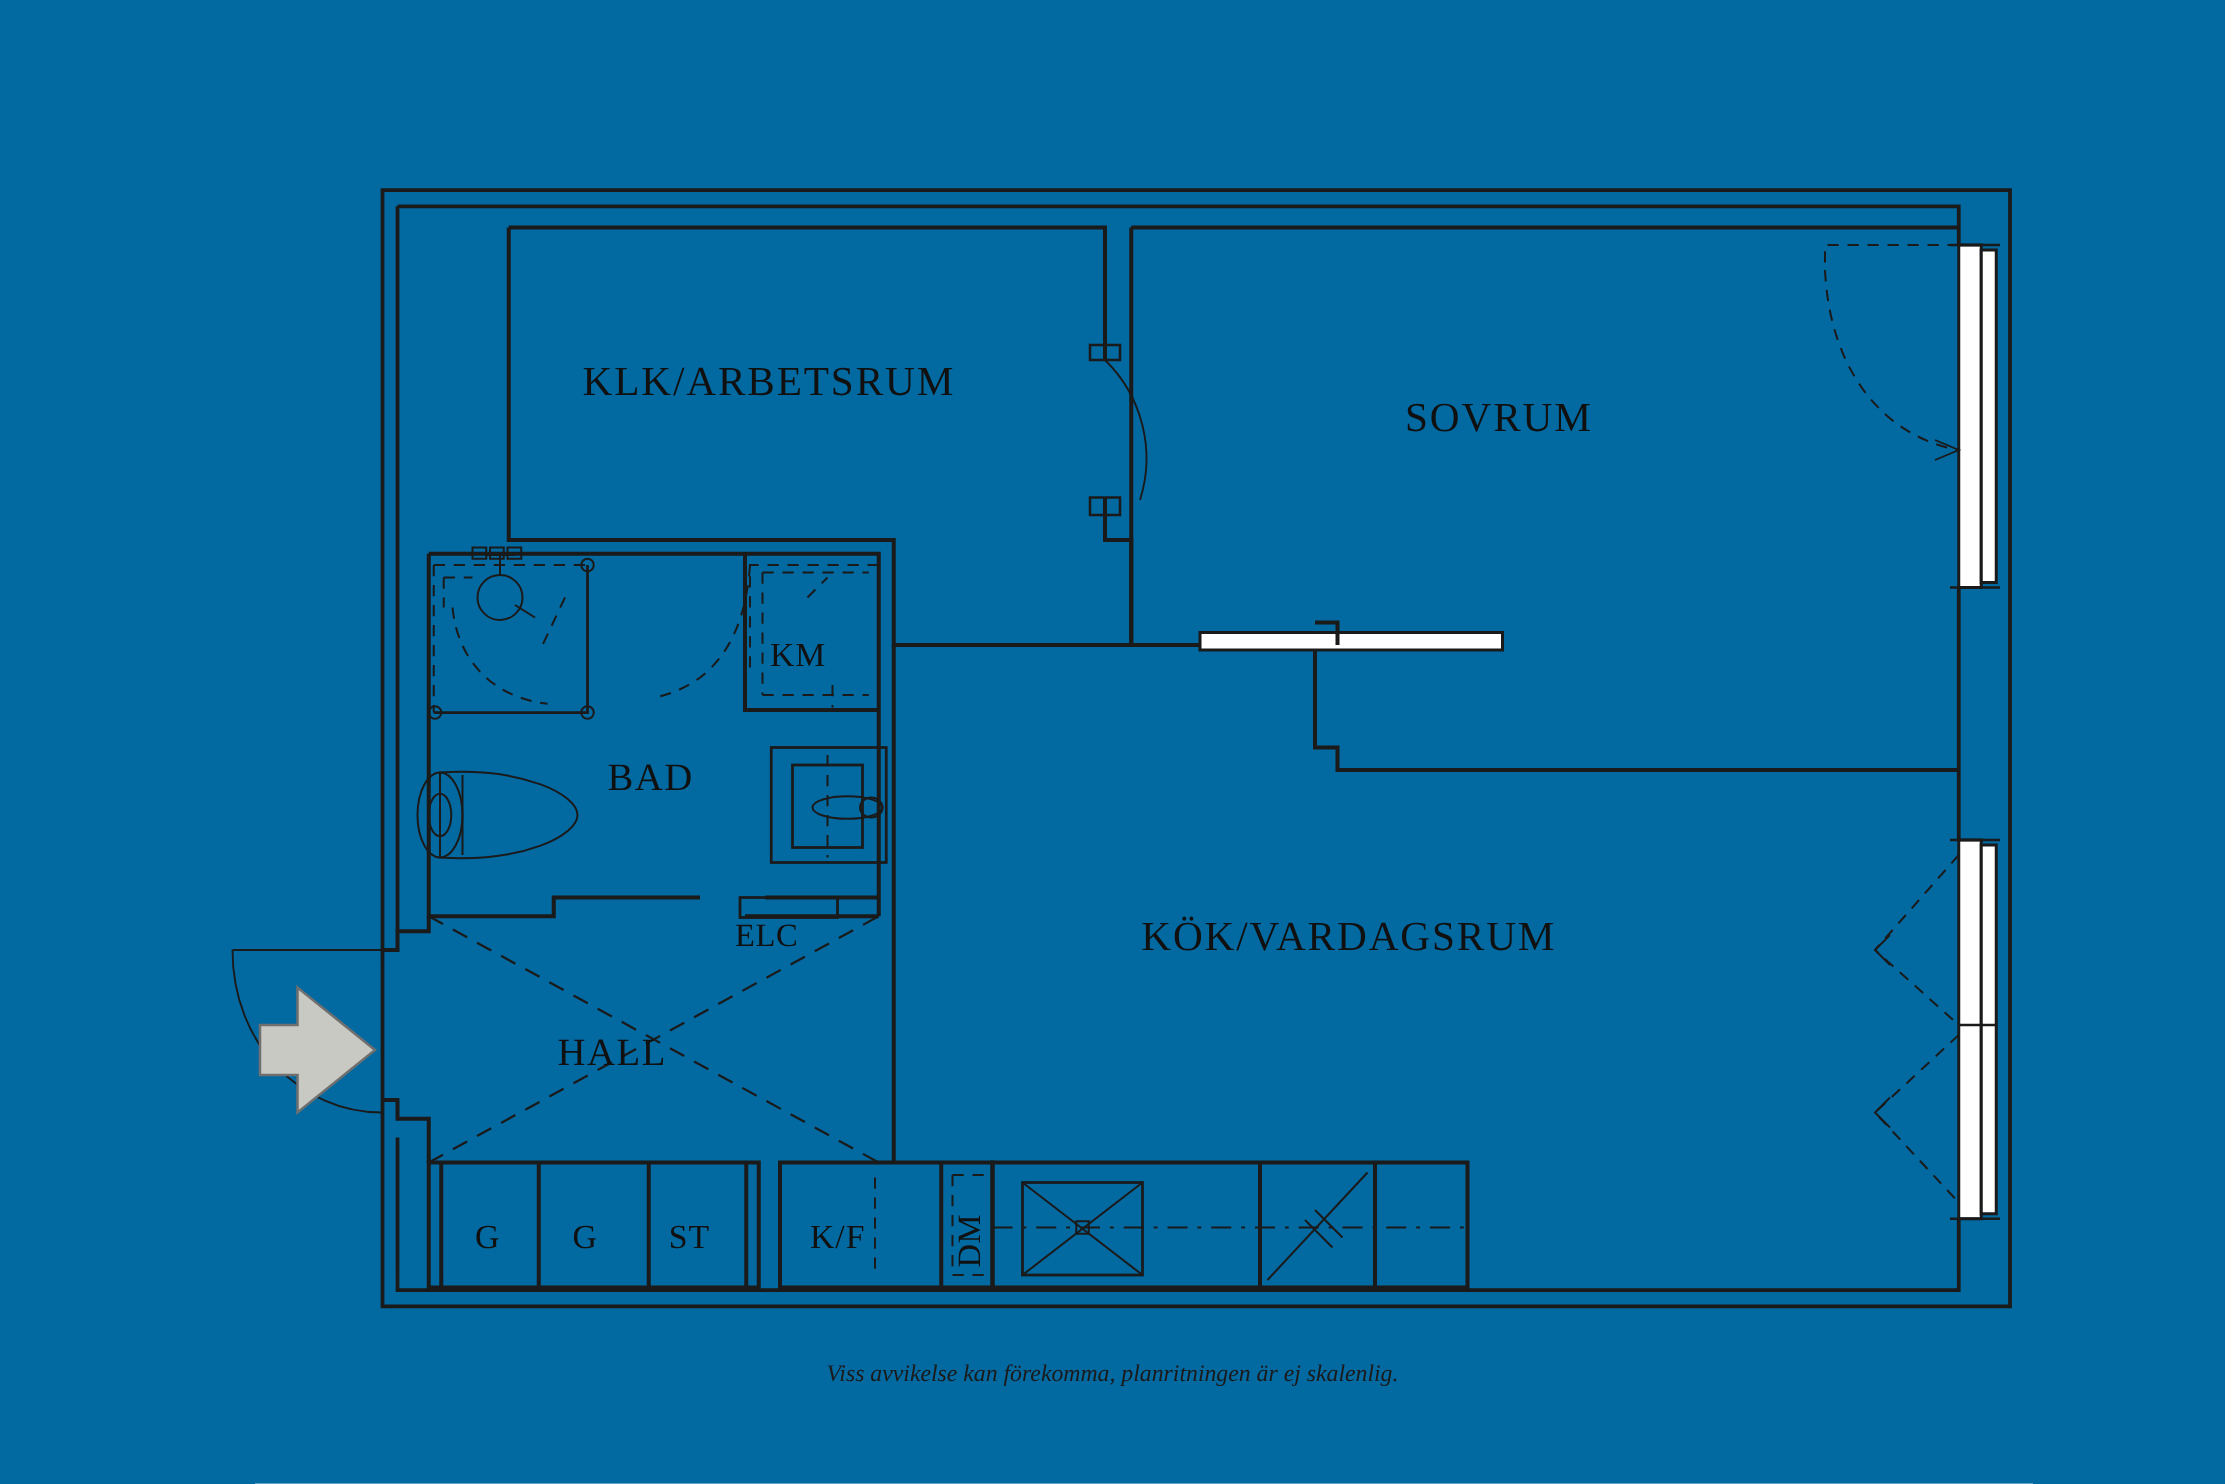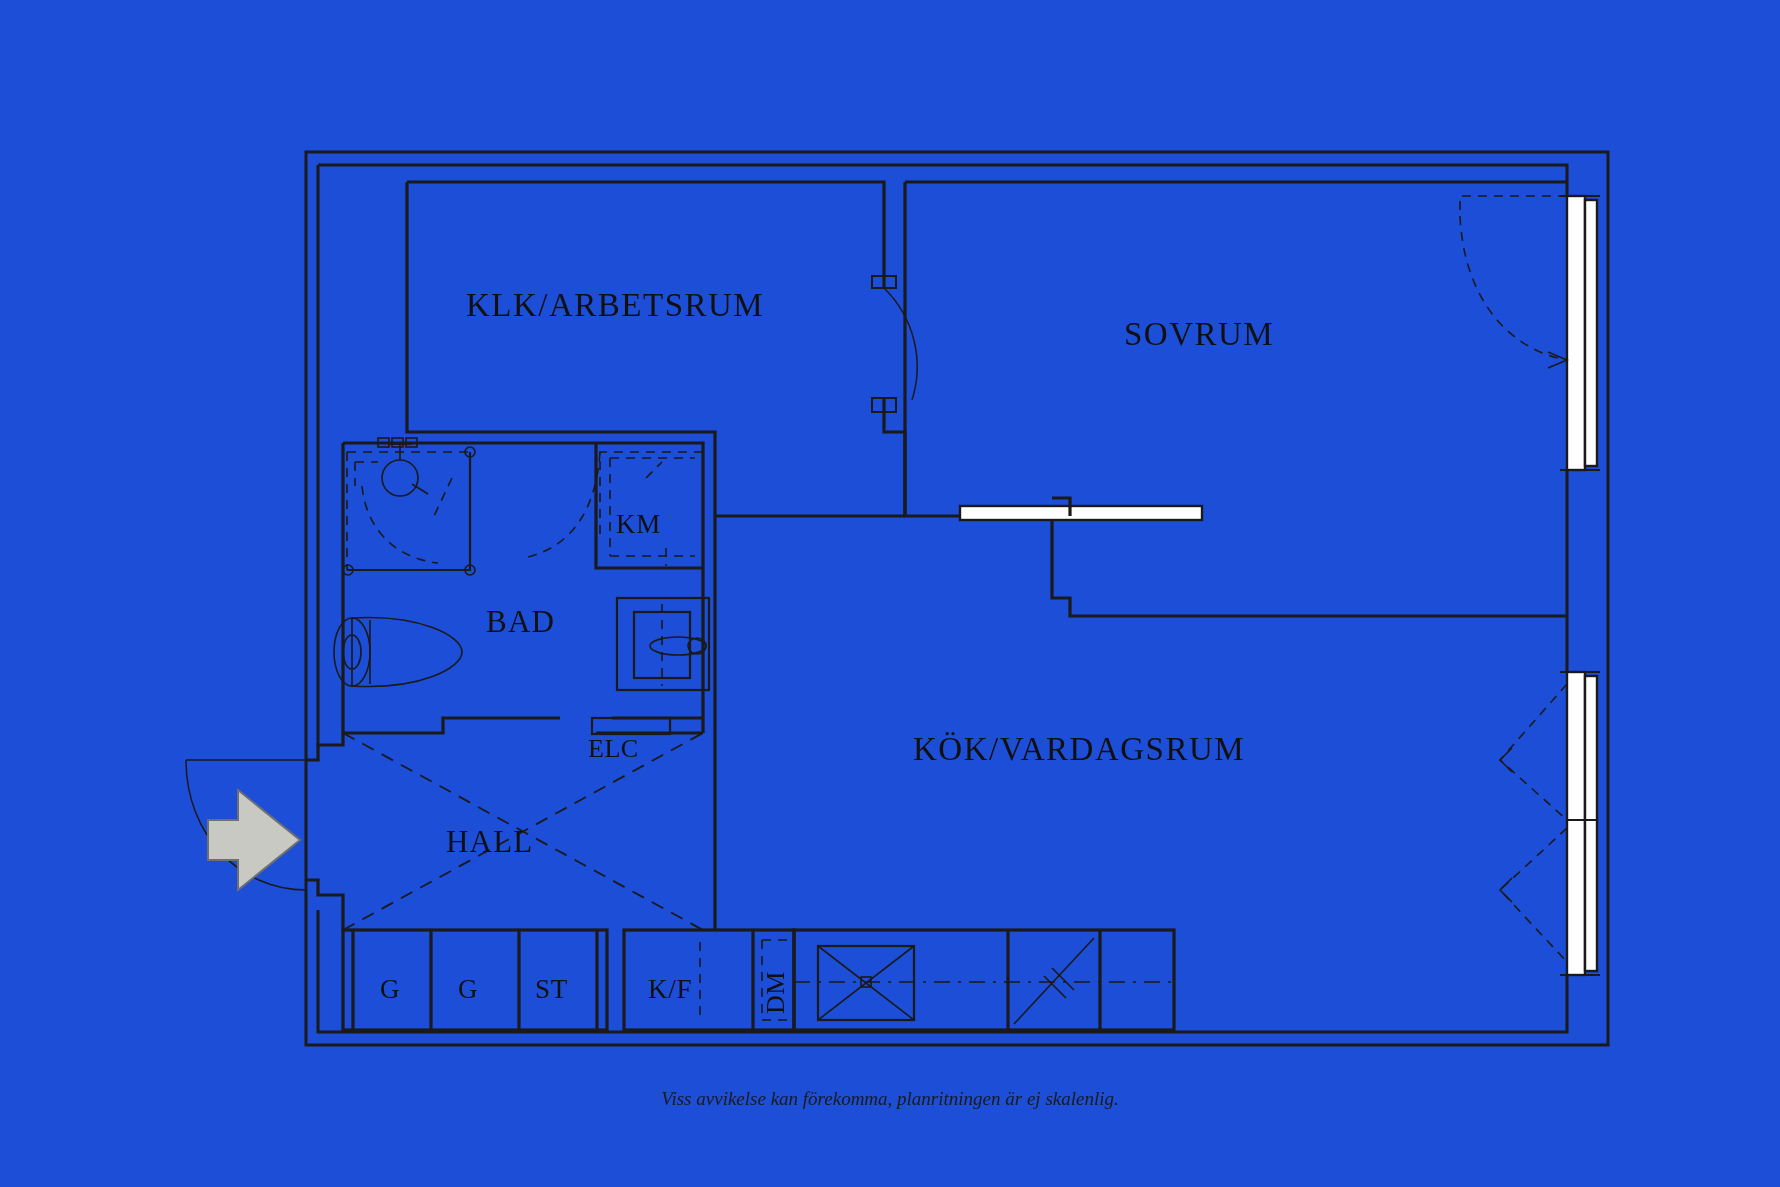--- a/index.html
+++ b/index.html
@@ -1,17 +1,17 @@
 <!DOCTYPE html>
 <html><head>
 <meta charset="utf-8">
 <style>
   html,body{margin:0;padding:0;background:#ffffff;}
   body{width:1780px;height:1187px;font-family:"Liberation Serif",serif;overflow:hidden;}
-  #plan-root{position:relative;width:1780px;height:1187px;background:#1d4ed8;}
+  #plan-root{position:relative;width:1780px;height:1187px;background:#0369a1;}
   svg#floorplan{display:block;width:1780px;height:1187px;}
   .room-label{font-family:"Liberation Serif",serif;fill:#101010;}
   .rl-lg{font-size:33px;letter-spacing:1.5px;}
   .rl-md{font-size:31px;letter-spacing:1.2px;}
   .rl-sm{font-size:27px;letter-spacing:0.8px;}
   .rl-xs{font-size:26px;letter-spacing:0.5px;}
   .cap{font-family:"Liberation Serif",serif;font-style:italic;font-size:19px;fill:#1a1a1a;}
   .w-out{fill:none;stroke:#1a1a1a;stroke-width:3;}
   .w-in{fill:none;stroke:#1a1a1a;stroke-width:3.2;}
   .w-thin{fill:none;stroke:#1a1a1a;stroke-width:2;}

